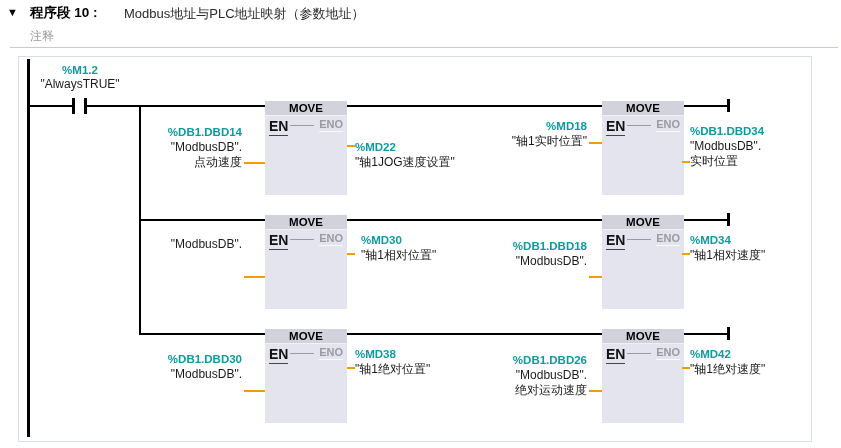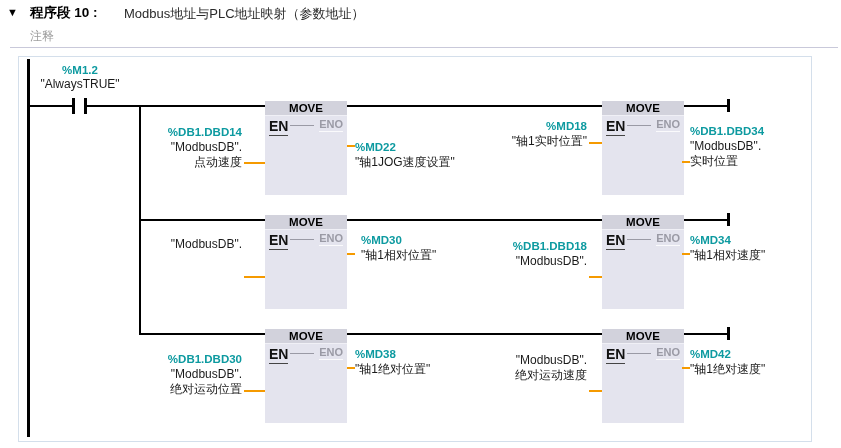--- a/index.html
+++ b/index.html
@@ -203,26 +203,26 @@
   <div class="nm">"ModbusDB".</div>
 </div>
 <div class="abs op la" style="left:690px;top:233px;">
   <div class="addr">%MD34</div>
   <div class="nm">"轴1相对速度"</div>
 </div>
 
 <div class="abs op ra" style="right:599px;top:352px;">
   <div class="addr">%DB1.DBD30</div>
   <div class="nm">"ModbusDB".</div>
-  <div class="nm">绝对运动位置</div>
 </div>
 <div class="abs op la" style="left:355px;top:347px;">
   <div class="addr">%MD38</div>
   <div class="nm">"轴1绝对位置"</div>
 </div>
 <div class="abs op ra" style="right:254px;top:353px;">
+  <div class="addr">%DB1.DBD26</div>
   <div class="nm">"ModbusDB".</div>
   <div class="nm">绝对运动速度</div>
 </div>
 <div class="abs op la" style="left:690px;top:347px;">
   <div class="addr">%MD42</div>
   <div class="nm">"轴1绝对速度"</div>
 </div>
 
 </body></html>

